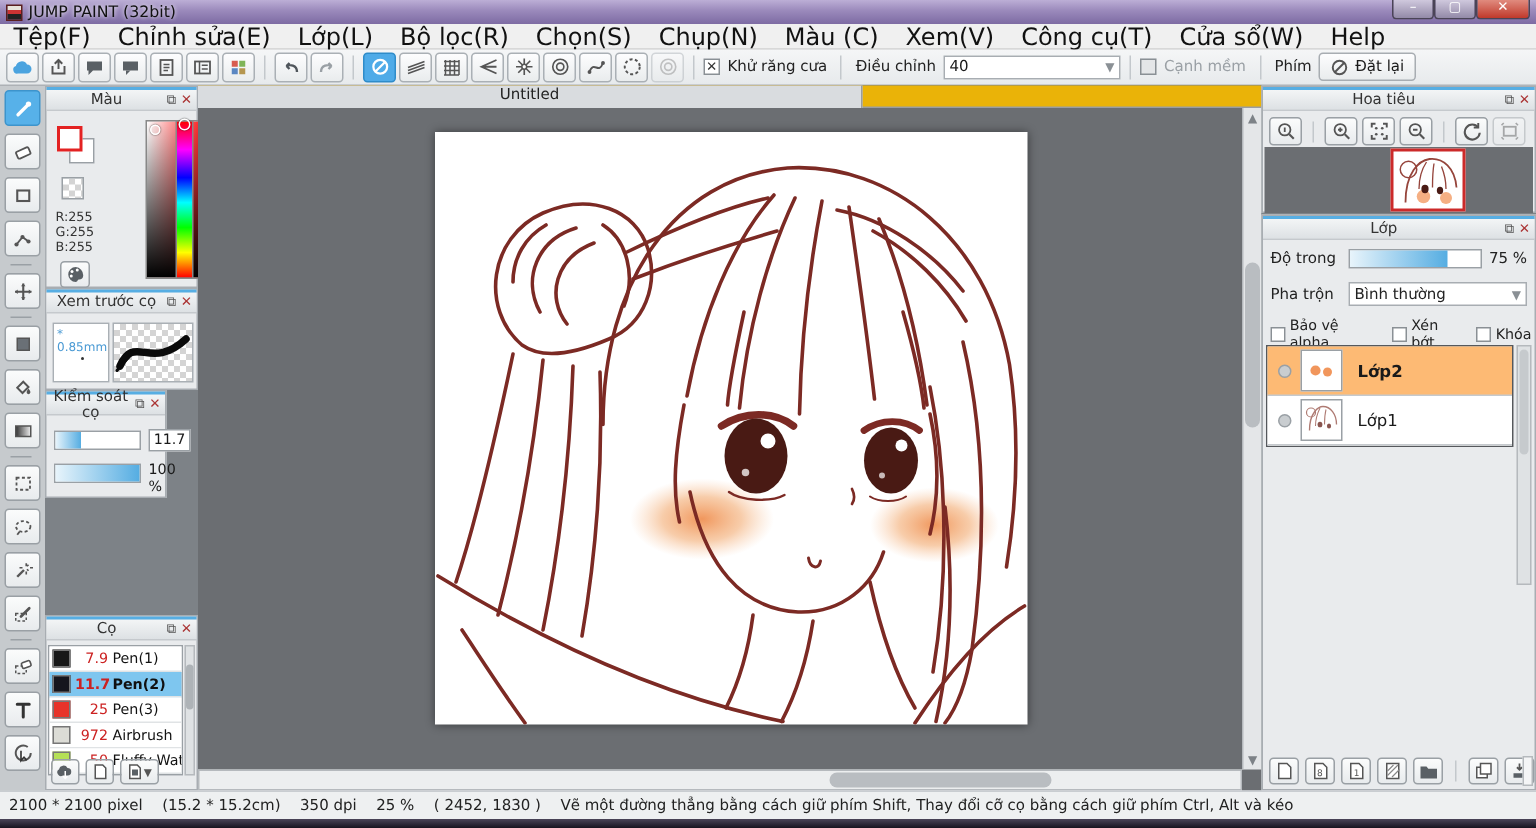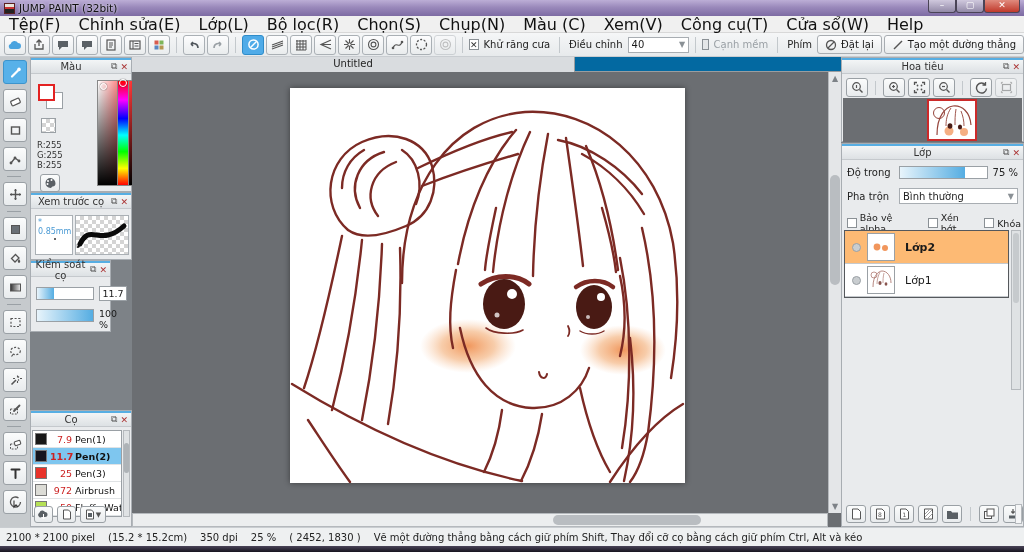--- a/index.html
+++ b/index.html
@@ -93,21 +93,21 @@
   .brow { display:flex; align-items:center; height:17px; background:#fff; border-bottom:1px solid #e0e3e5; padding-left:2px; gap:3px; }
   .brow.sel { background:#7ec6ef; font-weight:bold; }
   .bswatch { width:12px; height:12px; border:1px solid #777; flex:0 0 auto; }
   .bsize { width:22px; font-size:9.5px; color:#cc2222; text-align:right; flex:0 0 auto; }
   .bname { font-size:9.5px; color:#111; white-space:nowrap; overflow:hidden; }
   .bfootbtn { width:19px; height:17px; border:1px solid #9aa0a5; border-radius:3px;
     background:linear-gradient(180deg,#fbfcfc,#e8ebed); display:flex; align-items:center; justify-content:center; }
 
   
   #canvascol { position:absolute; left:132px; top:0; width:709px; height:470px; background:#6b6e72; }
-  #tabbar { position:absolute; left:0; top:0; width:100%; height:15px; background:#0369a1; border-bottom:1px solid #9a9da0;padding-left:28px; }
+  #tabbar { position:absolute; left:0; top:0; width:100%; height:15px; background:#eab308; border-bottom:1px solid #9a9da0;padding-left:28px; }
   #tab { position:absolute; left:0; top:0; width:443px; height:15px; background:#d9dcdf; border-right:1px solid #9a9da0;
     font-size:10px; text-align:center; line-height:14px; color:#222; }
   #viewport { position:absolute; left:0; top:15px; width:696px; height:441px; overflow:hidden; }
   #artcanvas { position:absolute; left:158px; top:16px; width:395px; height:395px; background:#fff; box-shadow:0 0 6px rgba(0,0,0,.45); }
   .vscroll { position:absolute; right:0; top:15px; width:13px; height:441px; background:#e4e6e8; border-left:1px solid #b5b9bd; }
   .vthumb { position:absolute; left:1px; width:10px; border-radius:5px; background:#b9bdc1; }
   .hscroll { position:absolute; left:0; bottom:0; width:696px; height:14px; background:#eceeef; border:1px solid #b5b9bd; }
   .hthumb { position:absolute; top:1px; height:10px; border-radius:5px; background:#b9bdc1; }
   .scrollarrow { color:#7d8287; font-size:8px; line-height:13px; }
 
@@ -286,26 +286,20 @@
   <span class="cb" style="background:#e4e6e8;"></span>
   <span class="tlabel disabled">Cạnh mềm</span>
   <div class="tsep"></div>
   <span class="tlabel">Phím</span>
   <div class="pushbtn">
     <svg width="12" height="12" viewBox="0 0 12 12">
         <circle cx="6" cy="6" r="4.5" fill="none" stroke="#555" stroke-width="1.3"></circle>
         <path d="M3 9 9 3" stroke="#555" stroke-width="1.3"></path>
       </svg>
     <span>Đặt lại</span>
-  </div>
-  <div class="pushbtn">
-    <svg width="12" height="12" viewBox="0 0 12 12">
-        <path d="M2 10 10 2" stroke="#555" stroke-width="1.4"></path>
-      </svg>
-    <span>Tạo một đường thẳng</span>
   </div>
 </div>
 
 <div id="main">
 
   <div id="toolcol">
     <div class="tool sel">
         <svg width="13" height="13" viewBox="0 0 13 13">
           <path d="M3 10.5 L9 4.5" stroke="#fff" stroke-width="2.2" stroke-linecap="round"></path>
           <circle cx="10" cy="3.4" r="1.8" fill="#fff"></circle>

